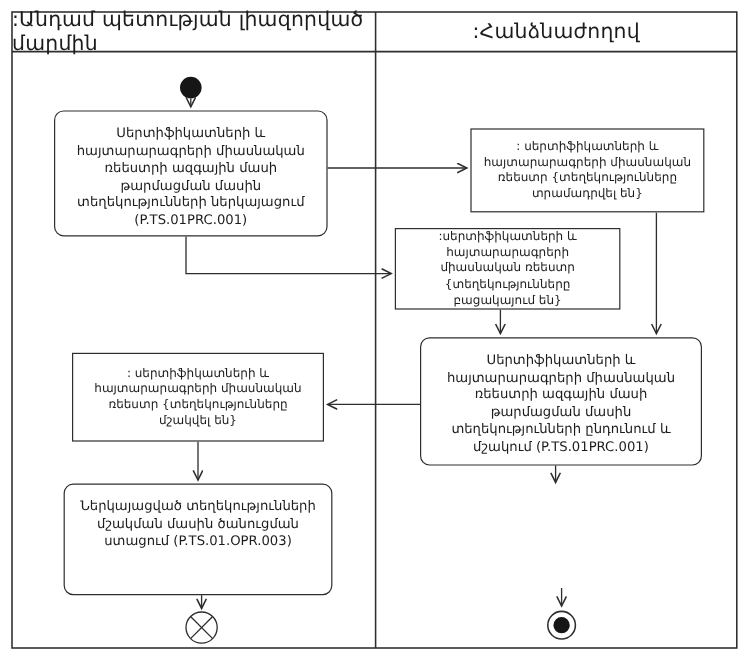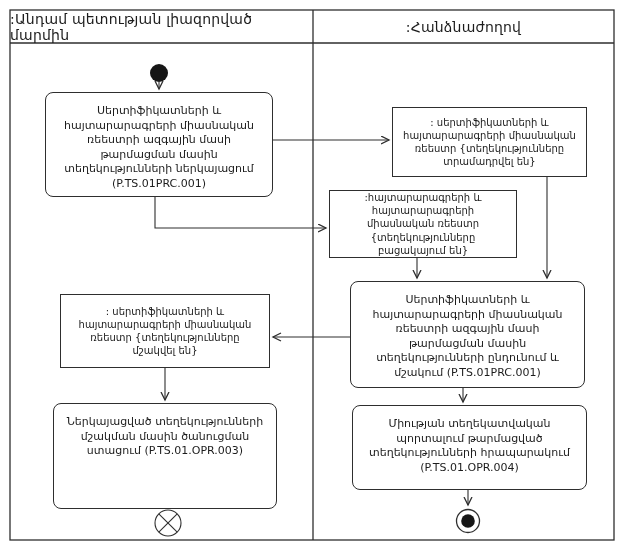--- a/index.html
+++ b/index.html
@@ -10,39 +10,39 @@
     color:#1c1c1c; background:var(--bg); overflow:hidden;
   }
   svg.wires { position:absolute; left:0; top:0; width:624px; height:550px; }
   .wire { stroke:var(--line); fill:none; stroke-width:1.3; }
   .thin { stroke:var(--line); fill:none; stroke-width:1.1; }
   .fillnode { fill:#161616; stroke:none; }
 
   .lane-header {
     position:absolute; top:10px; height:33px;
     display:flex; align-items:center; justify-content:center;
-    font-size:14px; letter-spacing:0.2px;
+    font-size:17px; letter-spacing:0.2px;
   }
   .lane-header.left  { left:10px;  width:303px; }
   .lane-header.right { left:313px; width:301px;align-items:center; }
 
   .node {
     position:absolute; box-sizing:border-box;
     background:var(--bg); border:1.3px solid var(--line);
     text-align:center; line-height:1.32;
   }
   .activity { border-radius:8px; font-size:11px; padding:11px 9px 0 9px; }
   .objnode  { border-radius:0; font-size:10px; display:flex; align-items:center; justify-content:center; padding:4px 8px; }
 
   #activity-submit  { left:45px;  top:92px;  width:228px; height:105px; }
   #object-provided  { left:392px; top:107px; width:195px; height:70px;  }
   #object-missing   { left:329px; top:190px; width:188px; height:68px;  }
   #activity-process { left:350px; top:281px; width:235px; height:107px; }
   #object-processed { left:60px;  top:294px; width:210px; height:74px;  }
-  #activity-notify  { left:53px;  top:403px; width:224px; height:106px;  }
+  #activity-notify  { left:53px;  top:403px; width:224px; height:93px;  }
   #activity-publish { left:352px; top:405px; width:235px; height:85px;  }
 </style>
 </head>
 <body>
 
 <div class="canvas">
 
   <svg class="wires" viewBox="0 0 624 550">
     <defs>
       <marker id="arrow" markerWidth="11" markerHeight="10" refX="8.5" refY="4.5" orient="auto" markerUnits="userSpaceOnUse">
@@ -91,22 +91,21 @@
     <span>:Անդամ պետության լիազորված մարմին</span>
   </div>
   <div class="lane-header right">
     <span>:Հանձնաժողով</span>
   </div>
 
   <div id="activity-submit" class="node activity">Սերտիֆիկատների և հայտարարագրերի միասնական ռեեստրի ազգային մասի թարմացման մասին տեղեկությունների ներկայացում (P.TS.01PRC.001)</div>
 
   <div id="object-provided" class="node objnode">: սերտիֆիկատների և հայտարարագրերի միասնական ռեեստր {տեղեկությունները տրամադրվել են}</div>
 
-  <div id="object-missing" class="node objnode">:հայտարարագրերի և հայտարարագրերի միասնական ռեեստր {տեղեկությունները բացակայում են}</div>
+  <div id="object-missing" class="node objnode">:սերտիֆիկատների և հայտարարագրերի միասնական ռեեստր {տեղեկությունները բացակայում են}</div>
 
   <div id="activity-process" class="node activity">Սերտիֆիկատների և հայտարարագրերի միասնական ռեեստրի ազգային մասի թարմացման մասին տեղեկությունների ընդունում և մշակում (P.TS.01PRC.001)</div>
 
   <div id="object-processed" class="node objnode">: սերտիֆիկատների և հայտարարագրերի միասնական ռեեստր {տեղեկությունները մշակվել են}</div>
 
   <div id="activity-notify" class="node activity">Ներկայացված տեղեկությունների մշակման մասին ծանուցման ստացում (P.TS.01.OPR.003)</div>
 
-  <div id="activity-publish" class="node activity">Միության տեղեկատվական պորտալում թարմացված տեղեկությունների հրապարակում (P.TS.01.OPR.004)</div>
 </div>
 
 </body></html>

